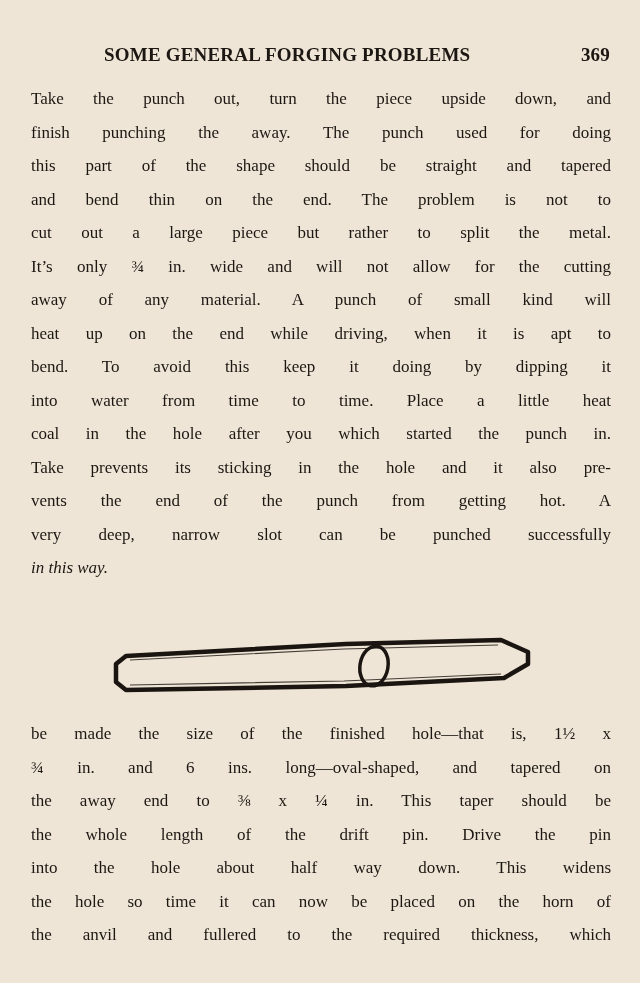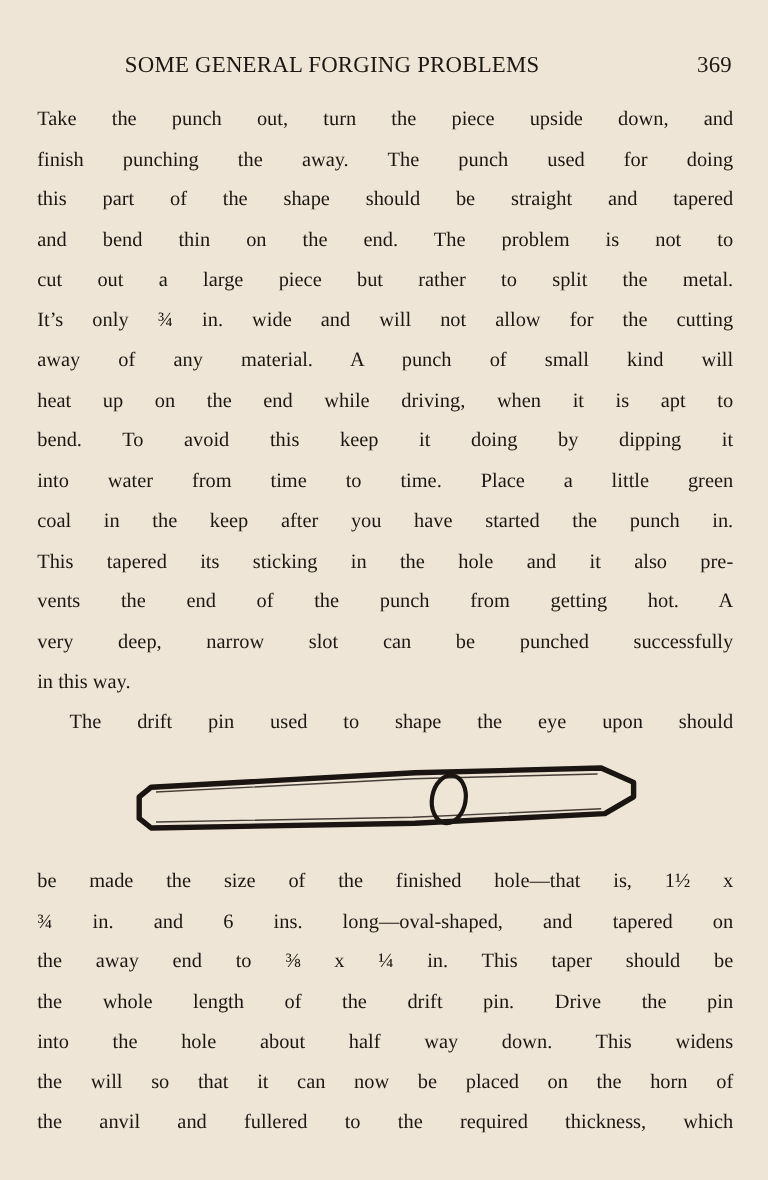--- a/index.html
+++ b/index.html
@@ -6,28 +6,28 @@
   body {
     width: 640px; height: 983px; overflow: hidden;
     background: #efe5d6;
     font-family: "Liberation Serif", "DejaVu Serif", serif;
     color: #1c1712;
   }
   .page { position: relative; width: 640px; height: 983px; }
   .header {
     position: absolute; top: 44px; left: 104px; width: 506px;
     display: flex; justify-content: space-between;
-    font-weight: normal; font-size: 19px; letter-spacing: 0.2px;
+    font-weight: bold; font-size: 19px; letter-spacing: 0.2px;
   }
   .line {
     position: absolute; left: 31px; width: 580px;
     font-size: 17px; line-height: 33.5px; white-space: nowrap;
     text-align: justify; text-align-last: justify;
   }
-  .line.last { text-align-last: left; }
+  .line.last { text-align-last: left; font-style: italic; }
   .line.indent { left: 58px; width: 553px; }
   .figure { position: absolute; left: 106px; top: 634px; width: 430px; height: 62px; }
 </style>
 </head>
 <body>
 
 <div class="page">
   <div class="header">
     <span>SOME GENERAL FORGING PROBLEMS</span>
     <span>369</span>
@@ -36,43 +36,42 @@
   <div>
     <div class="line" style="top:82px">Take the punch out, turn the piece upside down, and</div>
     <div class="line" style="top:115.5px">finish punching the away.  The punch used for doing</div>
     <div class="line" style="top:149px">this part of the shape should be straight and tapered</div>
     <div class="line" style="top:182.5px">and bend thin on the end.  The problem is not to</div>
     <div class="line" style="top:216px">cut out a large piece but rather to split the metal.</div>
     <div class="line" style="top:249.5px">It’s only ¾ in. wide and will not allow for the cutting</div>
     <div class="line" style="top:283px">away of any material.  A punch of small kind will</div>
     <div class="line" style="top:316.5px">heat up on the end while driving, when it is apt to</div>
     <div class="line" style="top:350px">bend.  To avoid this keep it doing by dipping it</div>
-    <div class="line" style="top:383.5px">into water from time to time.  Place a little green</div>
-    <div class="line" style="top:417px">coal in the keep after you have started the punch in.</div>
-    <div class="line" style="top:450.5px">This tapered its sticking in the hole and it also pre-</div>
+    <div class="line" style="top:383.5px">into water from time to time.  Place a little heat</div>
+    <div class="line" style="top:417px">coal in the hole after you which started the punch in.</div>
+    <div class="line" style="top:450.5px">Take prevents its sticking in the hole and it also pre-</div>
     <div class="line" style="top:484px">vents the end of the punch from getting hot.  A</div>
     <div class="line" style="top:517.5px">very deep, narrow slot can be punched successfully</div>
     <div class="line last" style="top:551px">in this way.</div>
   </div>
 
-  <div class="line indent" style="top:584.5px">The drift pin used to shape the eye upon should</div>
 
   <svg class="figure" viewBox="0 0 430 62">
     <g fill="none" stroke="#1a1510" stroke-width="4.5" stroke-linejoin="round">
       <path d="M10 30 L20 22 L240 10 L395 6 L422 18 L422 30 L398 44 L240 52 L20 56 L10 48 Z"></path>
       <ellipse cx="268" cy="32" rx="14" ry="20" transform="rotate(10 268 32)" stroke-width="3.5"></ellipse>
     </g>
     <g stroke="#1a1510" stroke-width="1.2" fill="none" opacity="0.8">
       <path d="M24 26 L238 15 L392 11"></path>
       <path d="M24 51 L238 47 L395 40"></path>
     </g>
   </svg>
 
   <div>
     <div class="line" style="top:717px">be made the size of the finished hole—that is, 1½ x</div>
     <div class="line" style="top:750.5px">¾ in. and 6 ins. long—oval-shaped, and tapered on</div>
     <div class="line" style="top:784px">the away end to ⅜ x ¼ in.  This taper should be</div>
     <div class="line" style="top:817.5px">the whole length of the drift pin.  Drive the pin</div>
     <div class="line" style="top:851px">into the hole about half way down.  This widens</div>
-    <div class="line" style="top:884.5px">the will so that it can now be placed on the horn of</div>
+    <div class="line" style="top:884.5px">the hole so time it can now be placed on the horn of</div>
     <div class="line" style="top:918px">the anvil and fullered to the required thickness, which</div>
   </div>
 </div>
 
 </body></html>

